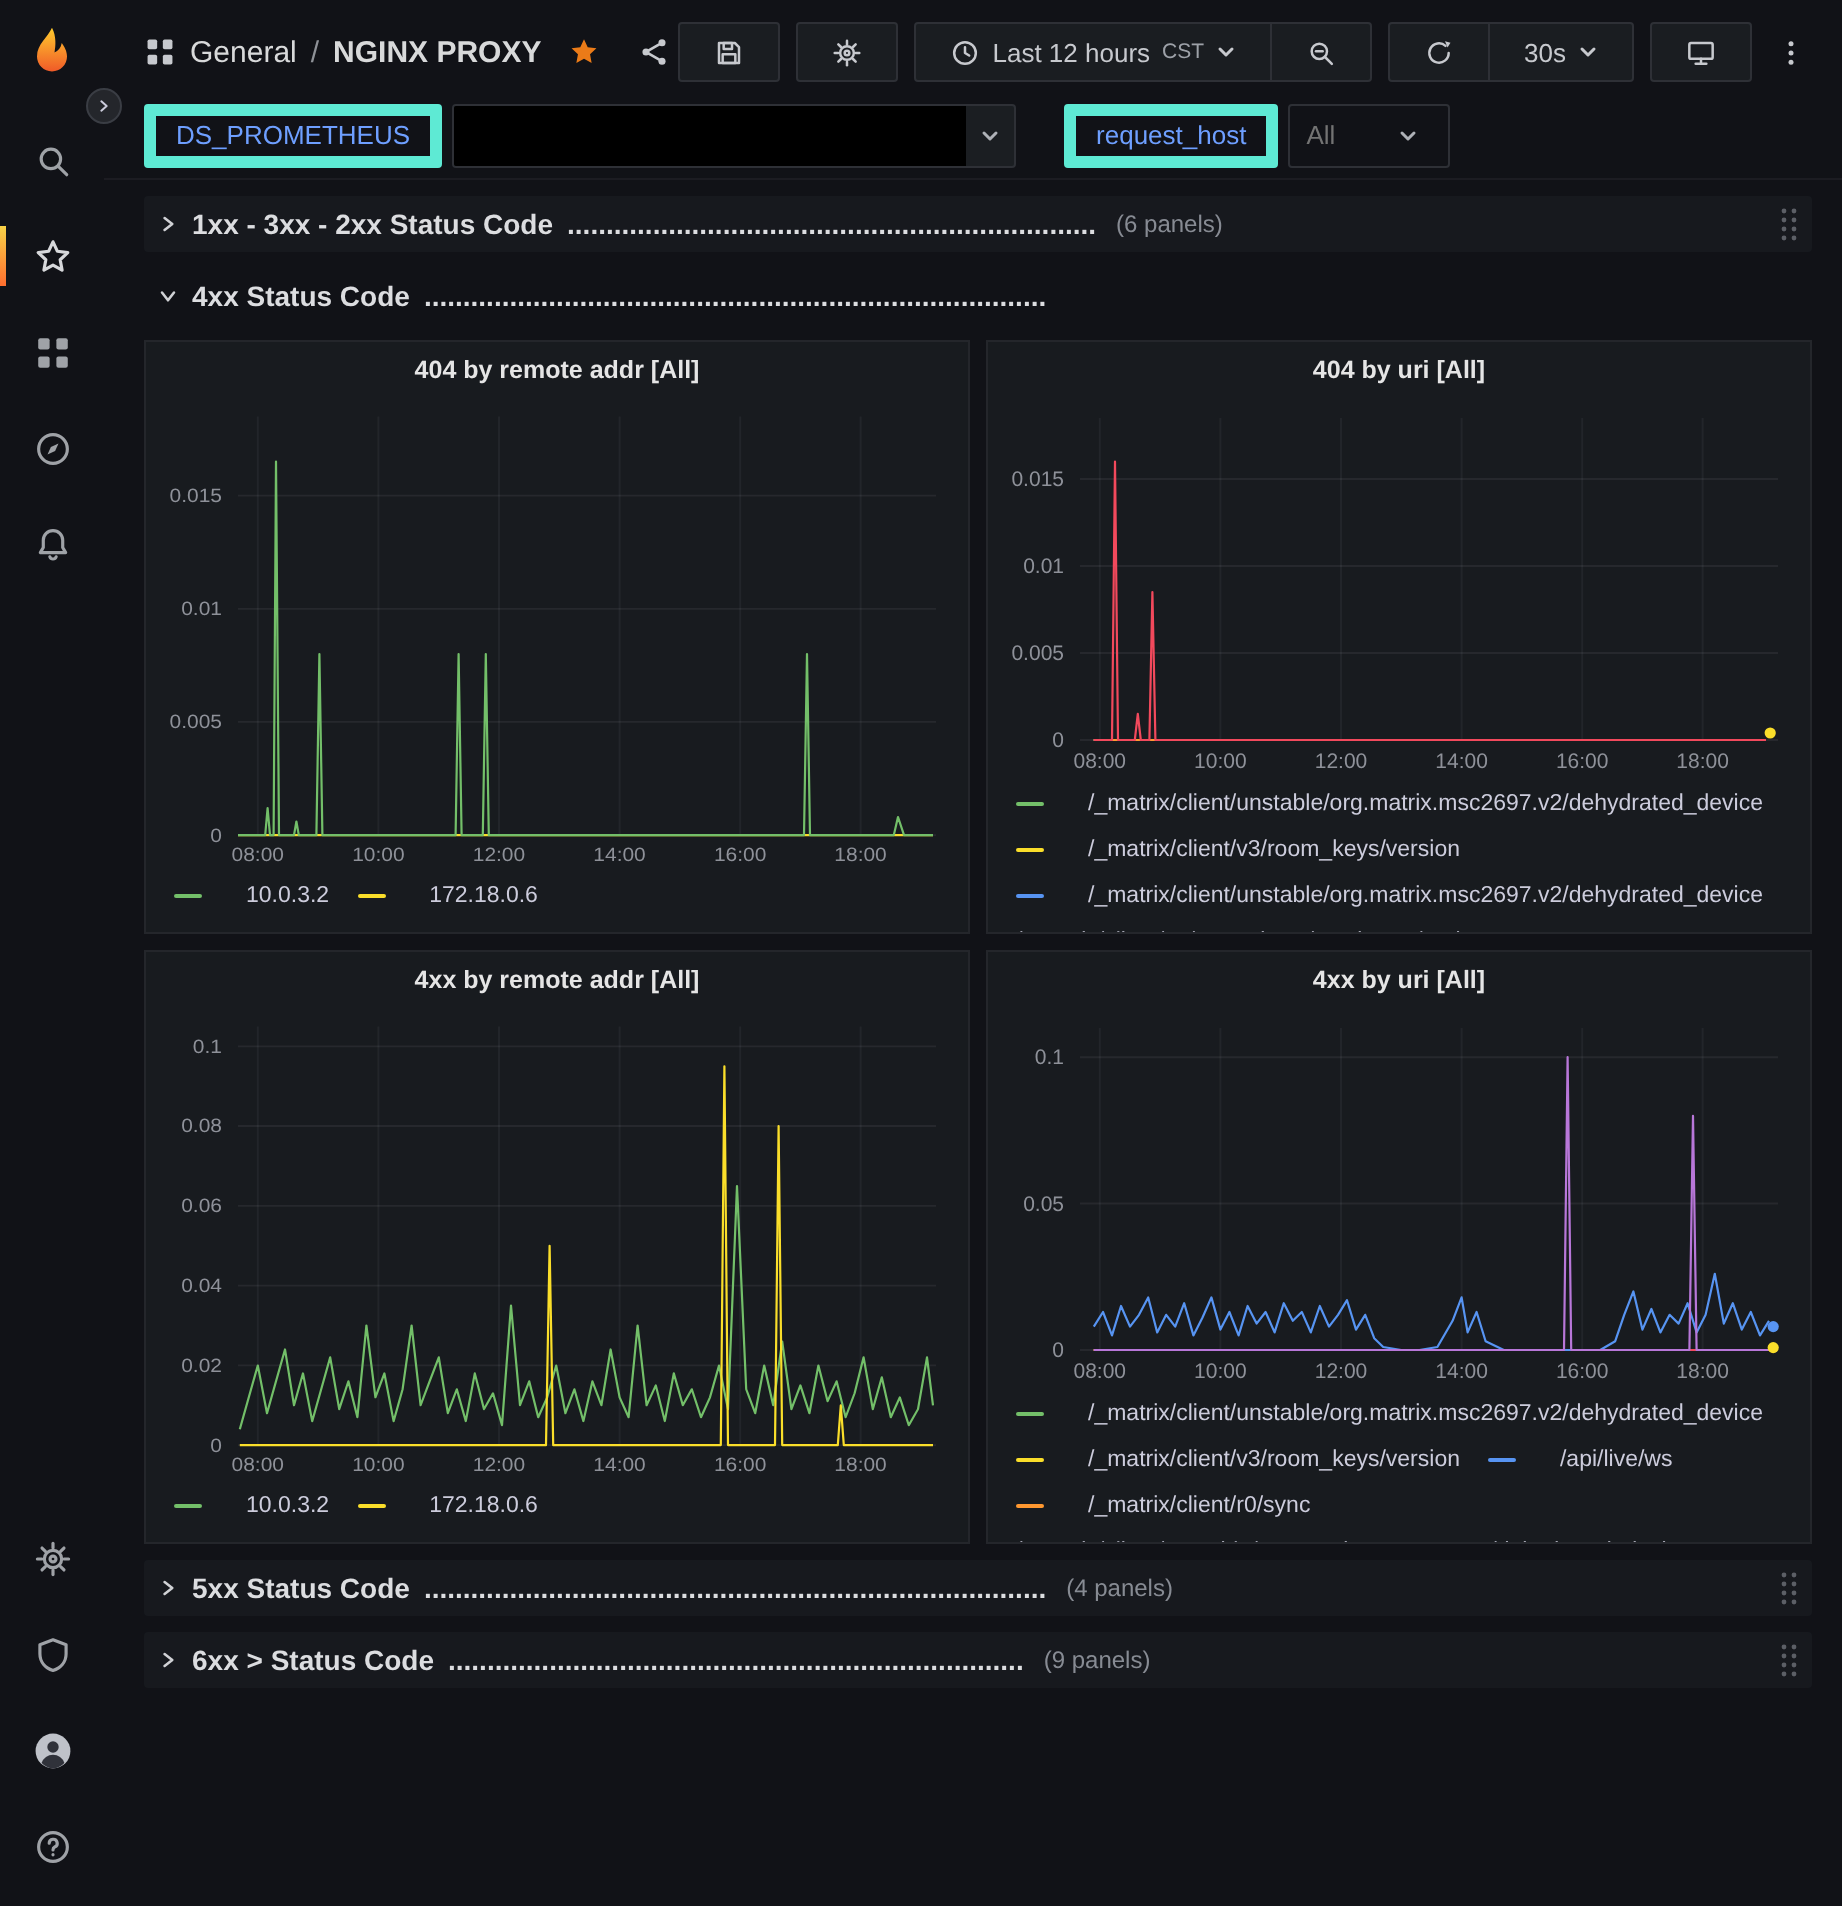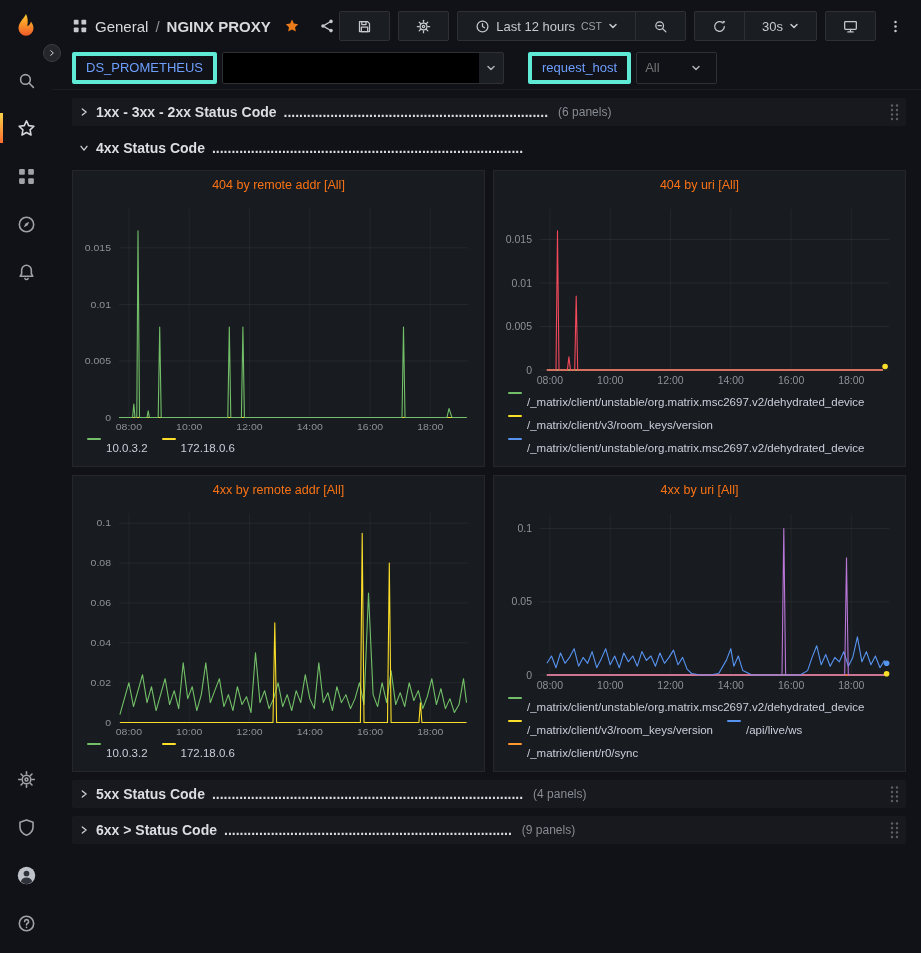--- a/index.html
+++ b/index.html
@@ -49,21 +49,21 @@
   .btn-group .btn{border-radius:0;margin-left:-1px}
   .btn-group .btn:first-child{border-radius:2px 0 0 2px;margin-left:0}
   .btn-group .btn:last-child{border-radius:0 2px 2px 0}
   .tz{font-size:10.5px;color:#9da1a8}
   .kebab-btn{background:none;border:none;color:#c7c9ce;cursor:pointer;padding:4px;display:flex}
   .kebab-btn svg{width:15px;height:15px}
 
   
   .subnav{height:38px;flex:none;display:flex;align-items:center;padding:0 14px 6px 20px;
     border-bottom:1px solid rgba(204,204,220,0.06)}
-  .var-label{height:32px;display:flex;align-items:center;padding:0 10px;border:4px solid #5eead4;
+  .var-label{height:32px;display:flex;align-items:center;padding:0 10px;border:6px solid #5eead4;
     border-radius:2px;color:#6e9fff;background:transparent}
   .var-label.second{margin-left:24px}
   .var-select{height:32px;border:1px solid #2e3036;border-radius:2px;display:flex;
     align-items:center;overflow:hidden;cursor:pointer;margin-left:5px;background:#1b1e22}
   .var-select .censor{width:256px;height:100%;background:#000}
   .var-select .chev{width:24px;display:flex;align-items:center;justify-content:center;color:#aeb1b7}
   .var-select .chev svg{width:10px;height:10px}
   .var-select.plain{background:transparent;padding:0 8px;gap:24px;color:#737373}
 
   
@@ -75,27 +75,27 @@
   .row-head .row-chev svg{width:12px;height:12px}
   .row-title{font-size:14px;font-weight:700;white-space:nowrap}
   .row-leader{font-size:14px;font-weight:700;margin-left:7px;white-space:nowrap;overflow:hidden}
   .row-count{font-size:12px;color:#878b93;margin-left:10px;white-space:nowrap}
   .row-drag{position:absolute;right:6px;top:5px;cursor:grab;color:#5c5f66}
 
   .grid{display:grid;grid-template-columns:1fr 1fr;gap:8px;margin-bottom:8px}
   .panel{background:#181b1f;border:1px solid #24262b;height:297px;display:flex;
     flex-direction:column;overflow:hidden}
   .panel-title{height:28px;flex:none;display:flex;align-items:center;justify-content:center;
-    font-size:12.5px;font-weight:400;color:#f97316;cursor:pointer}
+    font-size:12.5px;font-weight:700;color:#e5e5e5;cursor:pointer}
   svg.chart{flex:1 1 auto;min-height:0;width:100%}
   .tick{fill:#8e9199;font-size:10.5px;font-family:"Liberation Sans","DejaVu Sans",sans-serif}
   .legend{flex:none;display:flex;flex-wrap:wrap;column-gap:14px;row-gap:3px;
     padding:2px 8px 8px 14px;font-size:11.5px;line-height:20px;color:#ccccdc;overflow:hidden}
   .legend.multi{height:76px;padding-bottom:0}
-  .legend .item{display:flex;gap:5px;white-space:nowrap;cursor:pointer}
+  .legend .item{display:flex;align-items:center;gap:22px;white-space:nowrap;cursor:pointer}
   .legend .swatch{width:14px;height:2px;border-radius:1px;flex:none}
 </style>
 </head>
 <body>
 
 <div class="app">
 
   <aside class="sidebar">
     <div class="logo">
       <svg viewBox="0 0 24 24">

